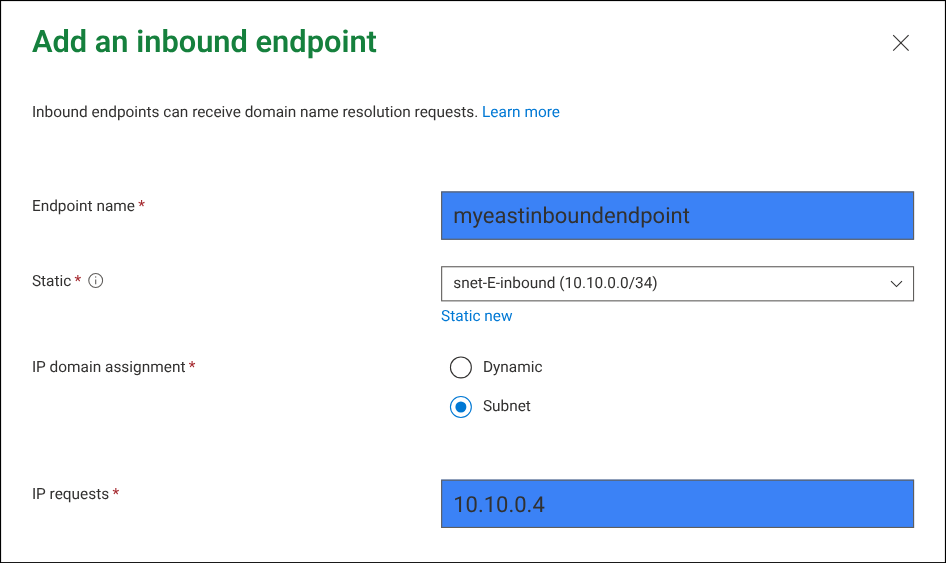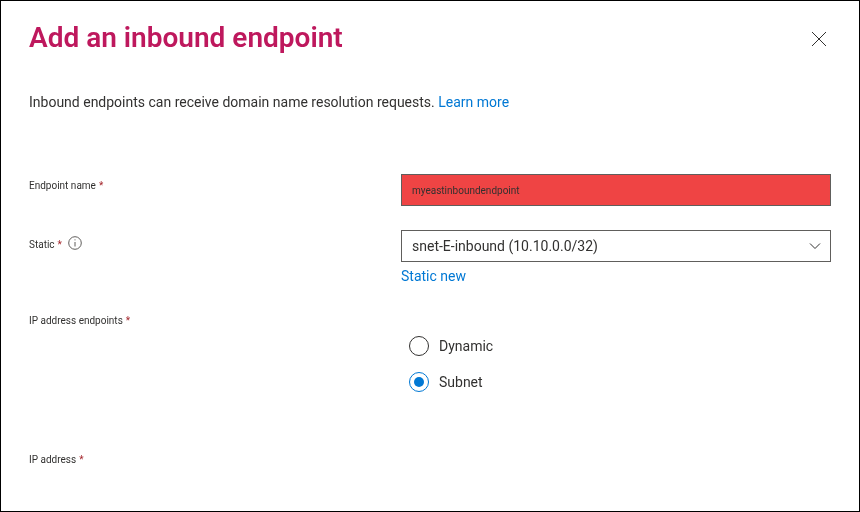--- a/index.html
+++ b/index.html
@@ -15,21 +15,21 @@
     }
     .header {
       display: flex;
       justify-content: space-between;
       align-items: flex-start;
       margin-bottom: 40px;
     }
     .title {
       font-size: 28px;
       font-weight: 600;
-      color: #be185d;
+      color: #15803d;
     }
     .close-btn {
       background: none;
       border: none;
       cursor: pointer;
       padding: 4px;
       color: #323130;
       display: flex;
       align-items: center;
       justify-content: center;
@@ -48,47 +48,47 @@
     }
     .form-row {
       display: flex;
       align-items: flex-start;
       margin-bottom: 24px;
     }
     .form-row.radio-row { margin-bottom: 40px; }
     .label-col {
       width: 372px;
       flex-shrink: 0;
-      font-size: 10px;
-      color: #323130;
-      display: flex;
-      align-items: flex-end;
+      font-size: 14px;
+      color: #323130;
+      display: flex;
+      align-items: flex-start;
       padding-top: 6px;
     }
     .req {
       color: #a4262c;
       margin-left: 3px;
     }
     .info-icon {
       display: inline-flex;
       margin-left: 6px;
       color: #605e5c;
     }
     .info-icon svg { width: 14px; height: 14px; }
     .input-col {
       flex: 1;
     }
     .text-input {
       width: 100%;
-      height: 32px;
+      height: 44px;
       padding: 5px 10px;
-      font-size: 10px;
+      font-size: 20px;
       font-family: inherit;
       color: #323130;
-      background: #ef4444;
+      background: #3b82f6;
       border: 1px solid #605e5c;
       outline: none;
     }
     .select-wrap {
       position: relative;
       width: 100%;
     }
     .select-input {
       width: 100%;
       height: 32px;
@@ -115,21 +115,20 @@
       color: #0078d4;
       font-size: 14px;
       text-decoration: none;
       cursor: pointer;
       display: inline-block;
       margin-top: 6px;
     }
     .radio-group {
       padding-top: 4px;
       padding-left: 8px;
-      margin-top: 23px;
     }
     .radio-option {
       display: flex;
       align-items: center;
       margin-bottom: 16px;
       cursor: pointer;
       font-size: 14px;
       color: #323130;
     }
     .radio-circle {
@@ -193,50 +192,53 @@
     <span class="info-icon">
       <svg viewBox="0 0 14 14" fill="none" stroke="currentColor" stroke-width="1">
         <circle cx="7" cy="7" r="6.3"></circle>
         <line x1="7" y1="6" x2="7" y2="10.5"></line>
         <circle cx="7" cy="3.8" r="0.6" fill="currentColor" stroke="none"></circle>
       </svg>
     </span>
   </div>
   <div class="input-col">
     <div class="select-wrap">
-      <button type="button" class="select-input">snet-E-inbound (10.10.0.0/32)</button>
+      <button type="button" class="select-input">snet-E-inbound (10.10.0.0/34)</button>
       <span class="chevron">
         <svg viewBox="0 0 12 12" fill="none" stroke="currentColor" stroke-width="1">
           <polyline points="1,3.5 6,8.5 11,3.5"></polyline>
         </svg>
       </span>
     </div>
     <a href="#" class="create-new">Static new</a>
   </div>
 </div>
 
 <div class="form-row radio-row">
   <div class="label-col">
-    <span>IP address endpoints</span>
+    <span>IP domain assignment</span>
     <span class="req">*</span>
   </div>
   <div class="input-col">
     <div class="radio-group">
       <label class="radio-option">
         <span class="radio-circle"></span>
         <span>Dynamic</span>
       </label>
       <label class="radio-option selected">
         <span class="radio-circle">
             <span class="radio-dot"></span>
           </span>
         <span>Subnet</span>
       </label>
     </div>
   </div>
 </div>
 
 <div class="form-row">
   <div class="label-col">
-    <span>IP address</span>
-    <span class="req">*</span>
+    <span>IP requests</span>
+    <span class="req">*</span>
+  </div>
+  <div class="input-col">
+    <input type="text" class="text-input" value="10.10.0.4" style="">
   </div>
 </div>
 
 </body></html>

